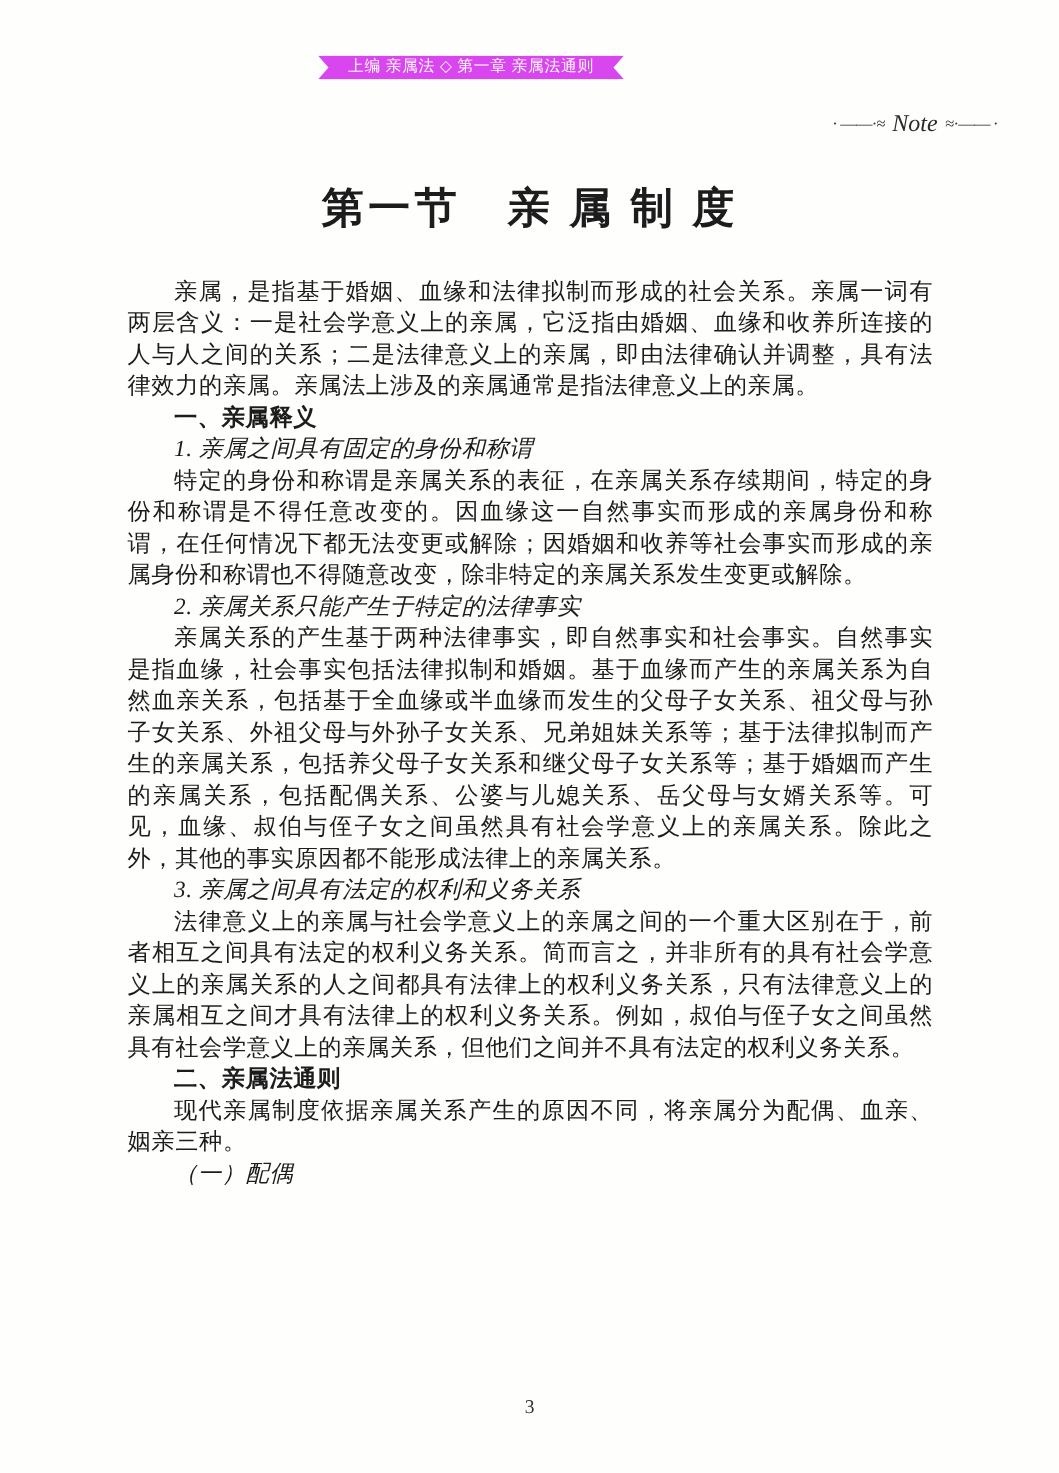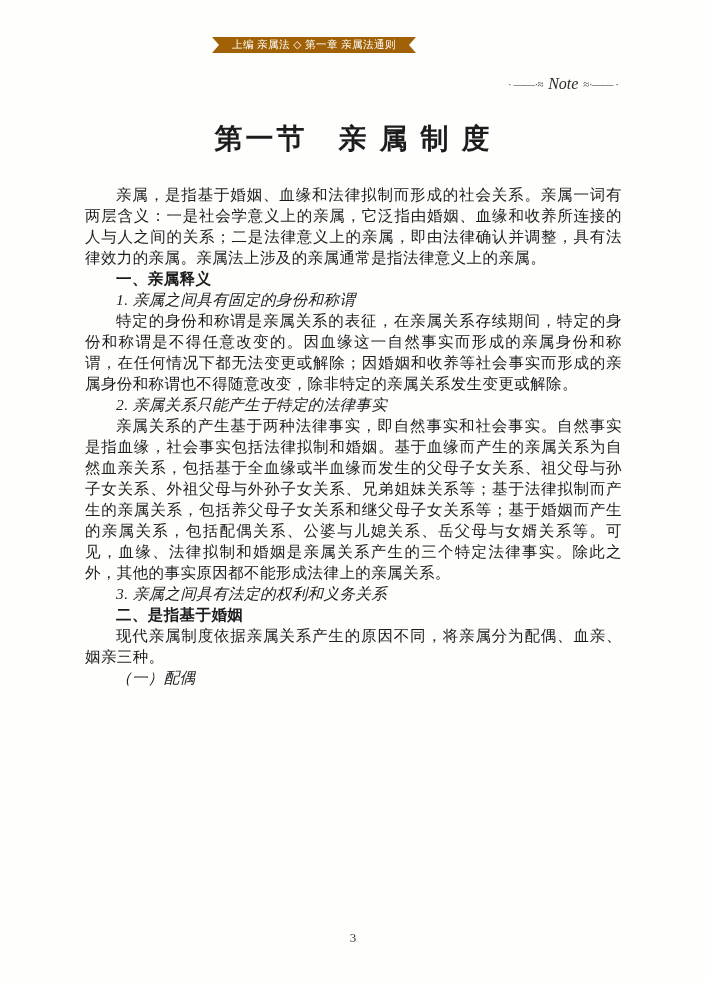--- a/index.html
+++ b/index.html
@@ -17,36 +17,36 @@
     overflow: hidden;
   }
 
   
   .banner {
     position: absolute;
     top: 37px;
     left: 212px;
     width: 204px;
     height: 16px;
-    background: #a16207;
+    background: #d946ef;
     color: #ffffff;
     font-size: 10.5px;
     line-height: 16px;
     text-align: center;
     letter-spacing: 0.5px;
     clip-path: polygon(0 0, 100% 0, calc(100% - 7px) 50%, 100% 100%, 0 100%, 7px 50%);
   }
 
   
   .note-deco {
     position: absolute;
     top: 74px;
-    right: 18px;
+    right: 6px;
     width: 180px;
-    text-align: left;
+    text-align: center;
     color: #2a2a2a;
     white-space: nowrap;
   }
   .note-deco .flourish {
     font-size: 11px;
     letter-spacing: -0.5px;
     color: #333333;
     vertical-align: middle;
   }
   .note-word {
@@ -111,26 +111,27 @@
 
     <p class="block h-bold">一、亲属释义</p>
 
 
     <p class="block h-kai">1. 亲属之间具有固定的身份和称谓</p>
 
     <p class="block para">特定的身份和称谓是亲属关系的表征，在亲属关系存续期间，特定的身份和称谓是不得任意改变的。因血缘这一自然事实而形成的亲属身份和称谓，在任何情况下都无法变更或解除；因婚姻和收养等社会事实而形成的亲属身份和称谓也不得随意改变，除非特定的亲属关系发生变更或解除。</p>
 
     <p class="block h-kai">2. 亲属关系只能产生于特定的法律事实</p>
 
-    <p class="block para">亲属关系的产生基于两种法律事实，即自然事实和社会事实。自然事实是指血缘，社会事实包括法律拟制和婚姻。基于血缘而产生的亲属关系为自然血亲关系，包括基于全血缘或半血缘而发生的父母子女关系、祖父母与孙子女关系、外祖父母与外孙子女关系、兄弟姐妹关系等；基于法律拟制而产生的亲属关系，包括养父母子女关系和继父母子女关系等；基于婚姻而产生的亲属关系，包括配偶关系、公婆与儿媳关系、岳父母与女婿关系等。可见，血缘、法律拟制和婚姻是亲属关系产生的三个特定法律事实。除此之外，其他的事实原因都不能形成法律上的亲属关系。</p>
+    <p class="block para">亲属关系的产生基于两种法律事实，即自然事实和社会事实。自然事实是指血缘，社会事实包括法律拟制和婚姻。基于血缘而产生的亲属关系为自然血亲关系，包括基于全血缘或半血缘而发生的父母子女关系、祖父母与孙子女关系、外祖父母与外孙子女关系、兄弟姐妹关系等；基于法律拟制而产生的亲属关系，包括养父母子女关系和继父母子女关系等；基于婚姻而产生的亲属关系，包括配偶关系、公婆与儿媳关系、岳父母与女婿关系等。可见，血缘、叔伯与侄子女之间虽然具有社会学意义上的亲属关系。除此之外，其他的事实原因都不能形成法律上的亲属关系。</p>
 
     <p class="block h-kai">3. 亲属之间具有法定的权利和义务关系</p>
 
+    <p class="block para">法律意义上的亲属与社会学意义上的亲属之间的一个重大区别在于，前者相互之间具有法定的权利义务关系。简而言之，并非所有的具有社会学意义上的亲属关系的人之间都具有法律上的权利义务关系，只有法律意义上的亲属相互之间才具有法律上的权利义务关系。例如，叔伯与侄子女之间虽然具有社会学意义上的亲属关系，但他们之间并不具有法定的权利义务关系。</p>
 
-    <p class="block h-bold">二、是指基于婚姻</p>
+    <p class="block h-bold">二、亲属法通则</p>
 
     <p class="block para">现代亲属制度依据亲属关系产生的原因不同，将亲属分为配偶、血亲、姻亲三种。</p>
 
     <p class="block h-kai">（一）配偶</p>
 
 
   </div>
 
   <div class="footer">3</div>
 

